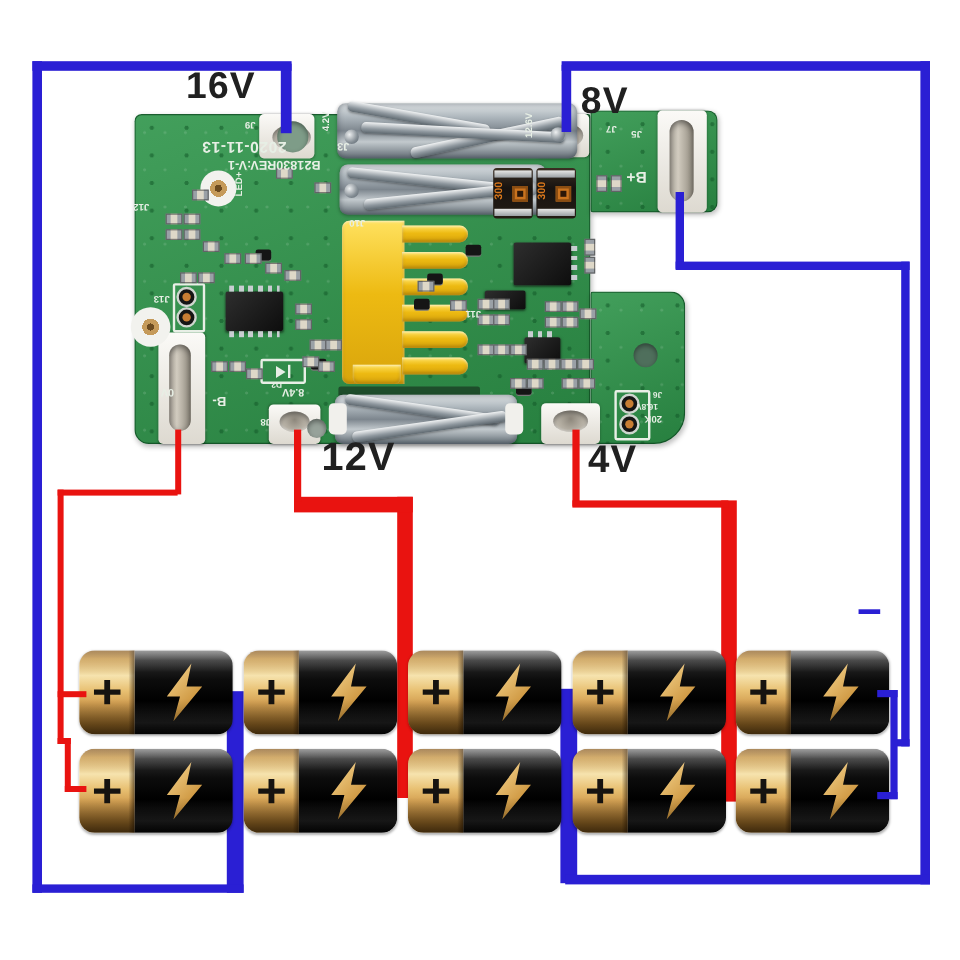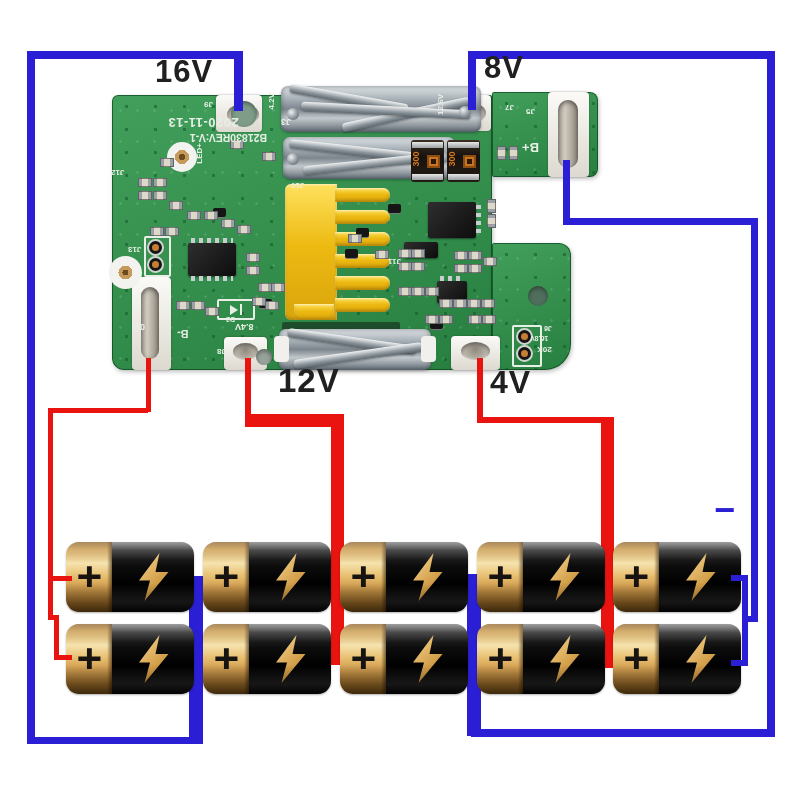--- a/index.html
+++ b/index.html
@@ -479,17 +479,17 @@
   <div class="wire red" style="left:48px;top:408px;width:5px;height:212px"></div>
   <div class="wire red" style="left:48px;top:615px;width:11px;height:5px"></div>
   <div class="wire red" style="left:54px;top:615px;width:5px;height:45px"></div>
   <div class="wire red" style="left:54px;top:655px;width:18px;height:5px"></div>
   <div class="wire red" style="left:48px;top:576px;width:24px;height:5px"></div>
   <div class="wire red" style="left:245px;top:358px;width:6px;height:60px"></div>
   <div class="wire red" style="left:477px;top:358px;width:6px;height:64px"></div>
   <div class="wire red" style="left:477px;top:417px;width:130px;height:6px"></div>
 
   <div class="vlabel" style="left:155px;top:56px;font-size:31px">16V</div>
-  <div class="vlabel" style="left:484px;top:52px;font-size:31px">8V</div>
-  <div class="vlabel" style="left:278px;top:364px;font-size:33px">12V</div>
+  <div class="vlabel" style="left:484px;top:68px;font-size:31px">8V</div>
+  <div class="vlabel" style="left:268px;top:364px;font-size:33px">12V</div>
   <div class="vlabel" style="left:490px;top:366px;font-size:32px">4V</div>
   <div class="minus" style="left:714px;top:492px;font-size:36px">−</div>
 </div>
 
 </body></html>

